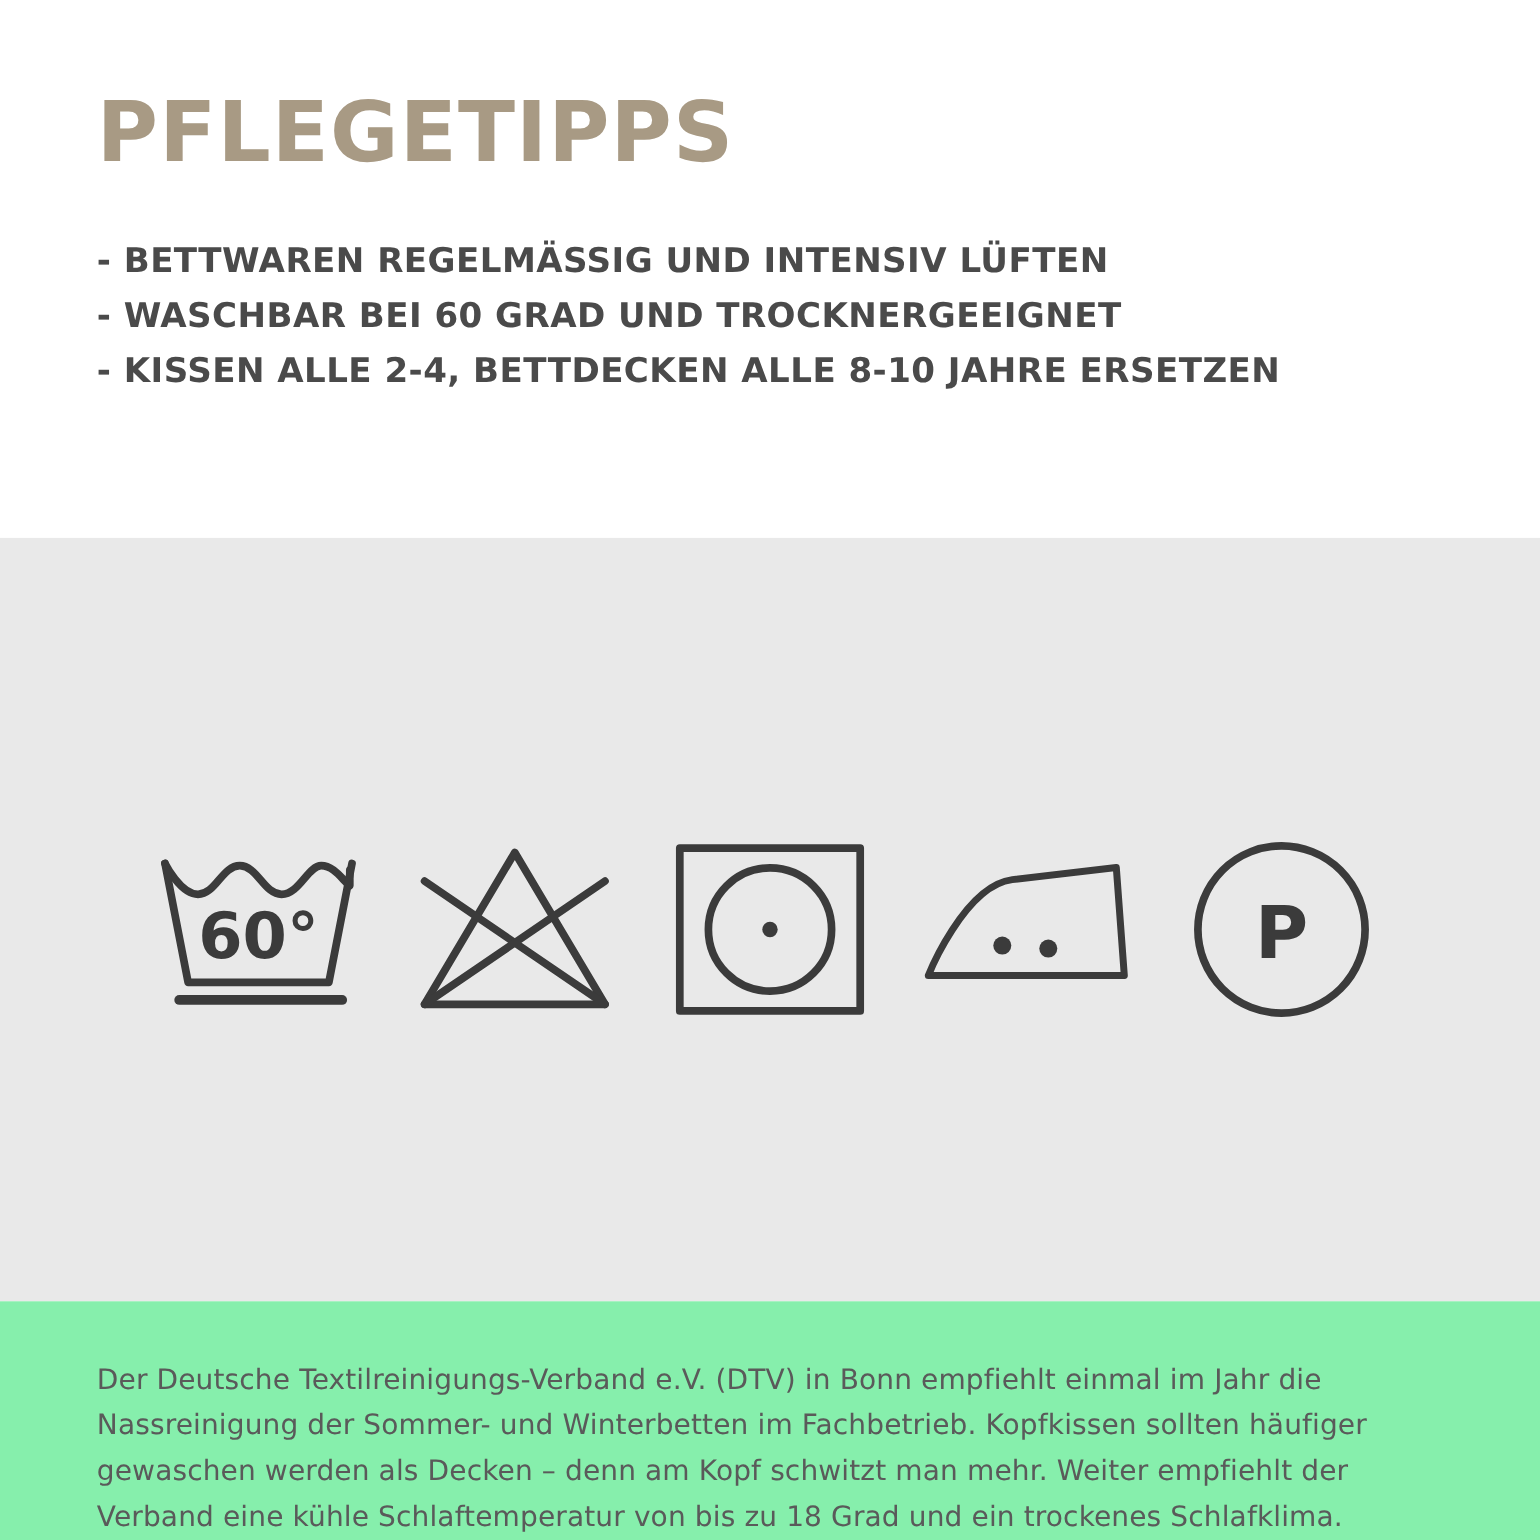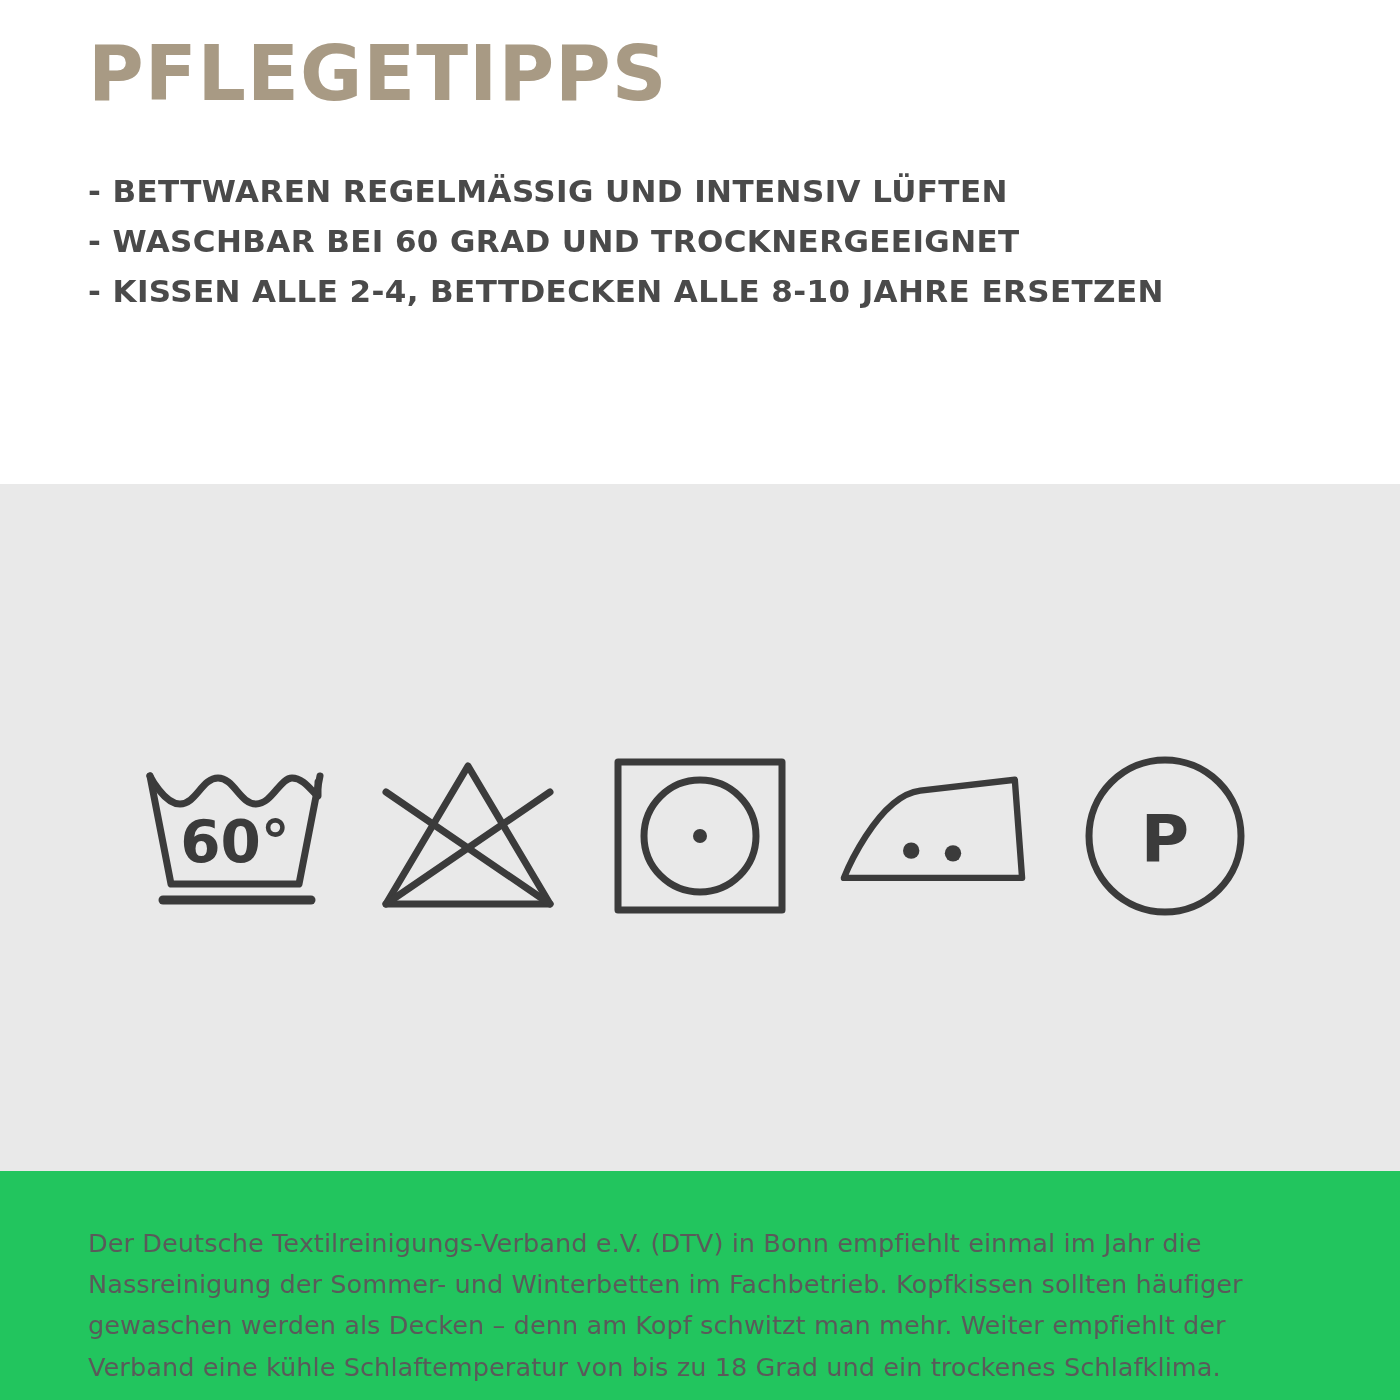--- a/index.html
+++ b/index.html
@@ -19,21 +19,21 @@
     width: 1400px;
     height: 1400px;
     display: flex;
     flex-direction: column;
   }
 
   
   .top-section {
     height: 492px;
     background: #ffffff;
-    padding: 36px 0 0 88px;
+    padding: 82px 0 0 88px;
     box-sizing: border-box;
   }
   .title {
     font-family: "DejaVu Sans", sans-serif;
     font-size: 76px;
     font-weight: bold;
     letter-spacing: 1px;
     color: #a89a84;
     line-height: 1;
     margin: 0 0 54px 0;
@@ -79,22 +79,22 @@
     align-items: flex-end;
     justify-content: center;
   }
   .symbol svg {
     display: block;
   }
 
   
   .bottom-section {
     flex: 1;
-    background: #22c55e;
-    padding: 52px 150px 12px 88px;
+    background: #86efac;
+    padding: 52px 150px 0 88px;
     box-sizing: border-box;
   }
   .paragraph {
     font-family: "DejaVu Sans", sans-serif;
     font-size: 25.5px;
     line-height: 1.62;
     color: #5a5a5a;
     letter-spacing: 0.1px;
     margin: 0;
   }

